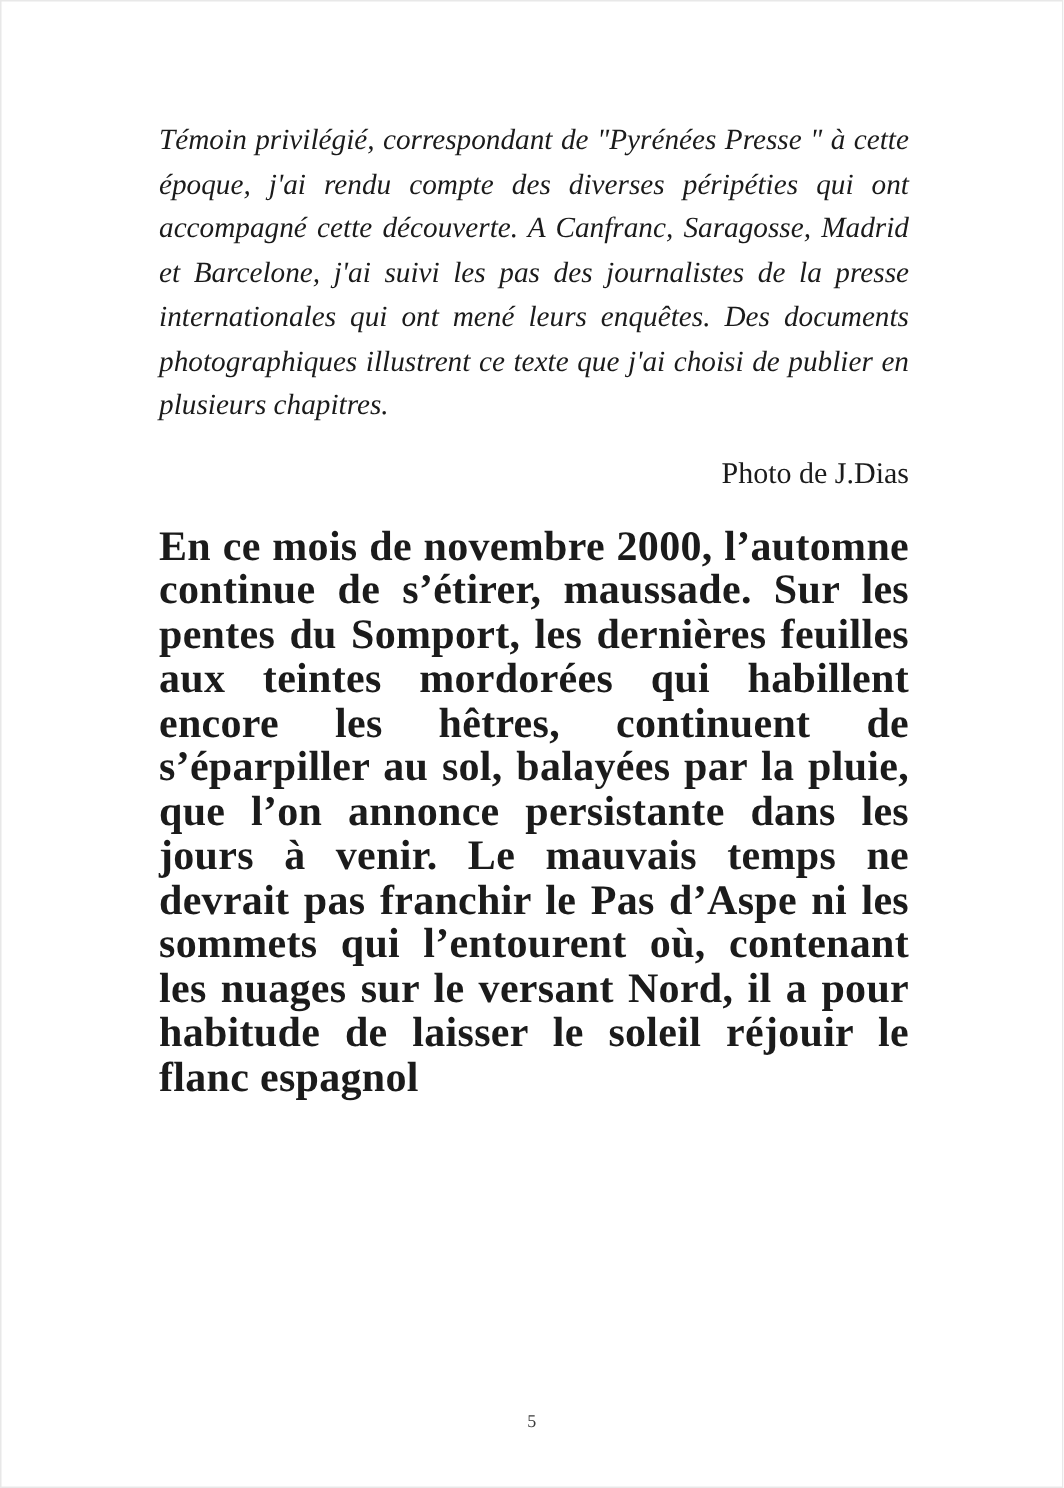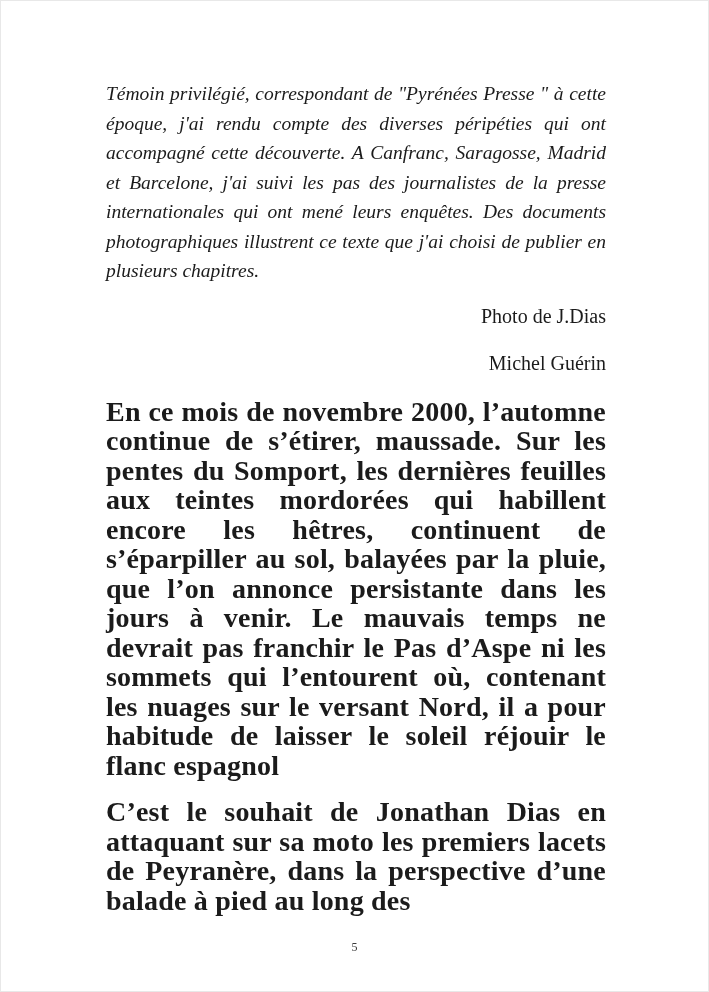--- a/index.html
+++ b/index.html
@@ -60,22 +60,20 @@
 </style>
 </head>
 <body>
 
 <div class="page">
   <div class="text-block">
     <p class="intro-para">Témoin privilégié, correspondant de "Pyrénées Presse " à cette époque, j'ai rendu compte des diverses péripéties qui ont accompagné cette découverte. A Canfranc, Saragosse, Madrid et Barcelone, j'ai suivi les pas des journalistes de la presse internationales qui ont mené leurs enquêtes. Des documents photographiques illustrent ce texte que j'ai choisi de publier en plusieurs chapitres.</p>
 
     <p class="plain-line">Photo de J.Dias</p>
 
-    <p class="plain-line">Michel Guérin</p>
 
 
     <p class="body-para">En ce mois de novembre 2000, l’automne continue de s’étirer, maussade. Sur les pentes du Somport, les dernières feuilles aux teintes mordorées qui habillent encore les hêtres, continuent de s’éparpiller au sol, balayées par la pluie, que l’on annonce persistante dans les jours à venir. Le mauvais temps ne devrait pas franchir le Pas d’Aspe ni les sommets qui l’entourent où, contenant les nuages sur le versant Nord, il a pour habitude de laisser le soleil réjouir le flanc espagnol</p>
 
-    <p class="body-para">C’est le souhait de Jonathan Dias en attaquant sur sa moto les premiers lacets de Peyranère, dans la perspective d’une balade à pied au long des</p>
   </div>
 
   <div class="page-number">5</div>
 </div>
 
 </body></html>

